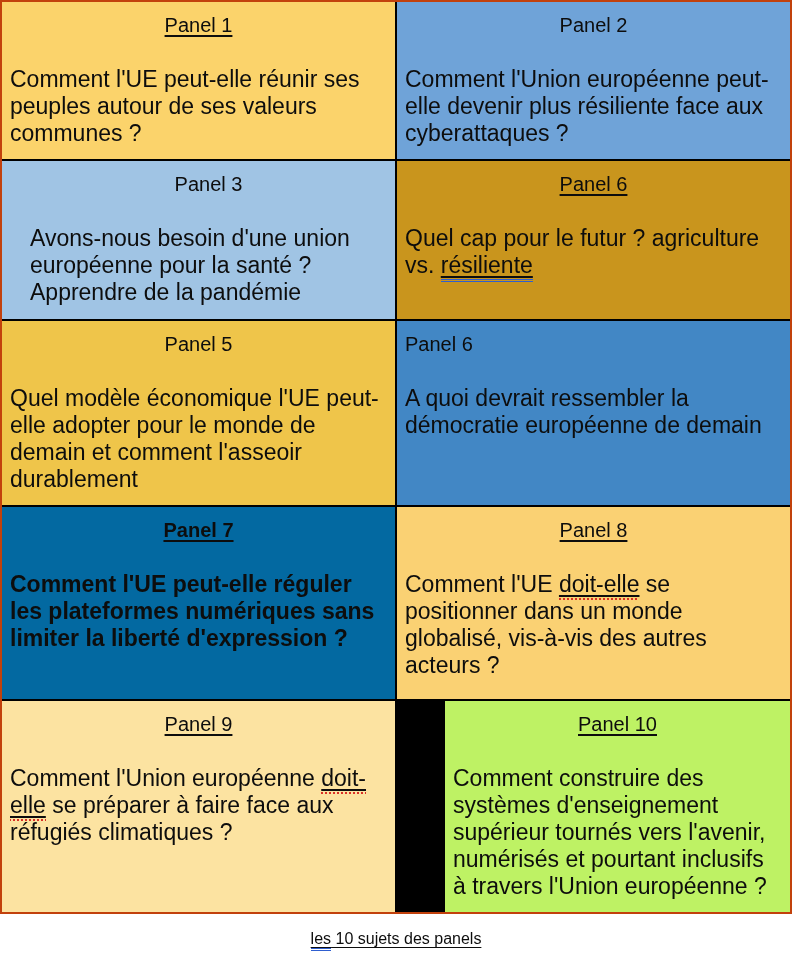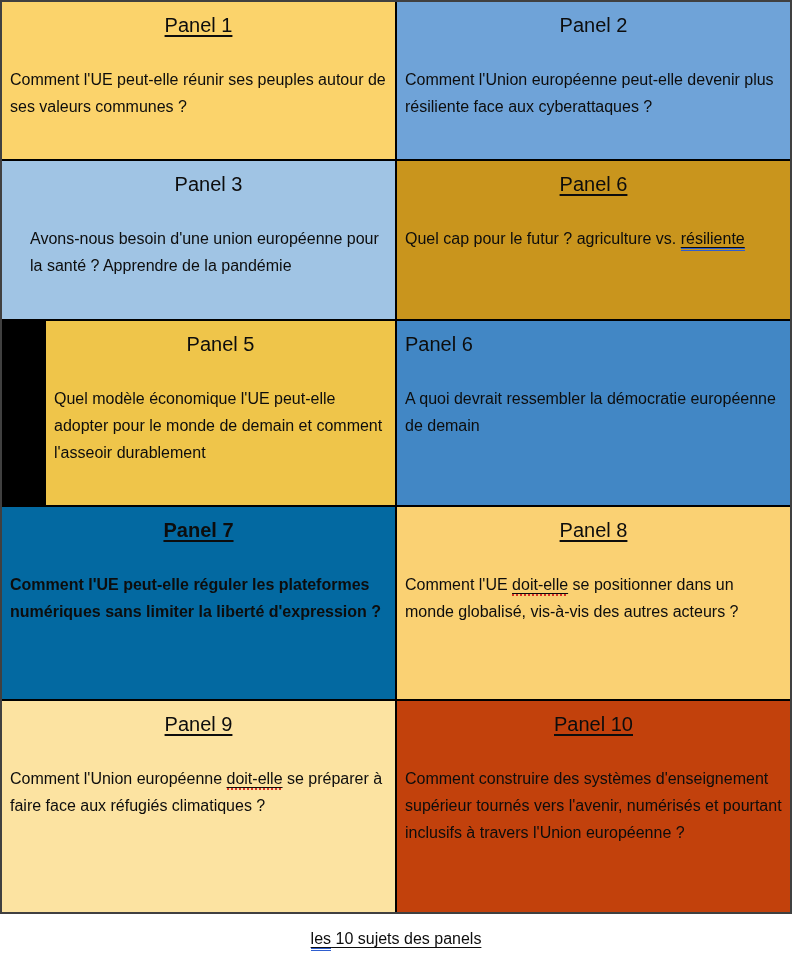--- a/index.html
+++ b/index.html
@@ -14,42 +14,42 @@
     width: 792px;
     height: 961px;
     background: #ffffff;
     overflow: hidden;
   }
   .panel-grid {
     position: absolute;
     left: 0;
     top: 0;
     width: 788px;
-    border: 2px solid #404040;
+    border: 2px solid #c2410c;
     background: #000000;
     display: grid;
     grid-template-columns: 1fr 1fr;
     grid-template-rows: 157px 158px 184px 192px 211px;
     gap: 2px;
   }
   .cell {
     padding: 10px 8px 6px 8px;
     color: #0d0d0d;
     overflow: hidden;
   }
   .pt {
     font-size: 20px;
     line-height: 27px;
     text-align: center;
     white-space: pre;
   }
   .pt.left { text-align: left; }
   .pb {
     margin-top: 27px;
-    font-size: 16px;
+    font-size: 23px;
     line-height: 27px;
     text-align: left;
   }
   .u {
     text-decoration: underline;
     text-decoration-skip-ink: none;
     text-underline-offset: 3px;
   }
   .blue-dbl {
     border-bottom: 3px double #2f5fd0;
@@ -96,21 +96,21 @@
     <div class="cell" style="background: rgb(160, 196, 228); padding-left: 28px;">
       <div class="pt">Panel 3</div>
       <div class="pb"><span>Avons-nous besoin d'une union européenne pour la santé ? Apprendre de la pandémie</span></div>
     </div>
 
     <div class="cell" style="background: rgb(201, 149, 29);">
       <div class="pt u">Panel 6</div>
       <div class="pb"><span>Quel cap pour le futur ? agriculture vs. </span><span class="u blue-dbl">résiliente</span></div>
     </div>
 
-    <div class="cell" style="background: rgb(239, 197, 74); margin-left: 44px;">
+    <div class="cell" style="background: rgb(239, 197, 74);">
       <div class="pt">Panel 5</div>
       <div class="pb"><span>Quel modèle économique l'UE peut-elle adopter pour le monde de demain et comment l'asseoir durablement</span></div>
     </div>
 
     <div class="cell" style="background: rgb(66, 135, 197);">
       <div class="pt left">Panel 6</div>
       <div class="pb"><span>A quoi devrait ressembler la démocratie européenne de demain</span></div>
     </div>
 
     <div class="cell" style="background: #0369a1; font-weight: bold;">
@@ -121,21 +121,21 @@
     <div class="cell" style="background: rgb(250, 209, 115);">
       <div class="pt u">Panel 8</div>
       <div class="pb"><span>Comment l'UE </span><span class="u sq">doit-elle</span><span> se positionner dans un monde globalisé, vis-à-vis des autres acteurs ?</span></div>
     </div>
 
     <div class="cell" style="background: rgb(252, 227, 161);">
       <div class="pt u">Panel 9</div>
       <div class="pb"><span>Comment l'Union européenne </span><span class="u sq">doit-elle</span><span> se préparer à faire face aux réfugiés climatiques ?</span></div>
     </div>
 
-    <div class="cell" style="background: #c2410c;">
+    <div class="cell" style="background: #bef264; margin-left: 48px;">
       <div class="pt u">Panel 10</div>
       <div class="pb"><span>Comment construire des systèmes d'enseignement supérieur tournés vers l'avenir, numérisés et pourtant inclusifs à travers l'Union européenne ?</span></div>
     </div>
 
   </div>
 
   <div class="caption-row">
     <div class="caption"><span class="u blue-dbl">les</span><span class="u"> 10 sujets des panels</span></div>
   </div>
 </div>

